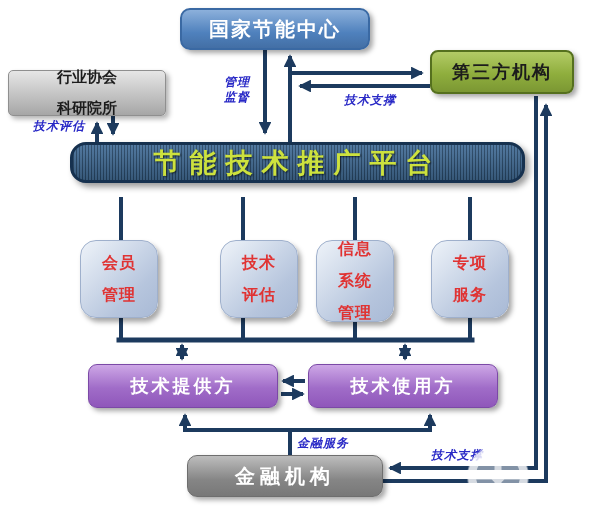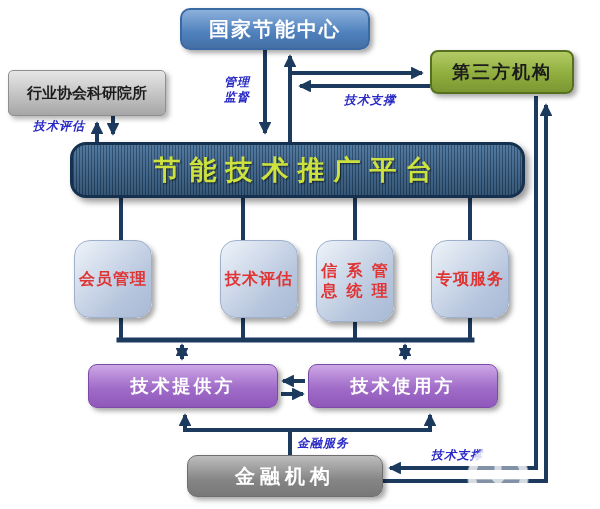--- a/index.html
+++ b/index.html
@@ -2,21 +2,21 @@
 <html><head>
 <meta charset="utf-8">
 <style>
   html,body{margin:0;padding:0;background:#ffffff;}
   #canvas{
     position:relative;width:600px;height:509px;overflow:hidden;
     font-family:"Liberation Sans", sans-serif;background:#ffffff;text-decoration:underline;
   }
   .box{position:absolute;display:flex;align-items:center;justify-content:center;
        text-align:center;font-weight:bold;box-sizing:border-box;}
-  .box .stack{display:flex;flex-direction:row;line-height:1.25;}
+  .box .stack{display:flex;flex-direction:column;line-height:1.25;gap:12px;}
 
   #node-national{
     left:180px;top:8px;width:190px;height:42px;
     background:linear-gradient(#8cb0db,#4f81bd 60%,#436fa5);
     border:2px solid #3a69a3;border-radius:10px;
     box-shadow:3px 3px 5px rgba(0,0,0,.35);
     color:#ffffff;font-size:20px;letter-spacing:2px;
   }
   #node-thirdparty{
     left:430px;top:50px;width:144px;height:44px;
@@ -26,37 +26,37 @@
     color:#1c1c1c;font-size:18px;letter-spacing:2px;
   }
   #node-industry{
     left:8px;top:70px;width:158px;height:46px;
     background:linear-gradient(#e6e6e6,#a6a6a6);
     border:1px solid #8f8f8f;border-radius:5px;
     box-shadow:3px 3px 5px rgba(0,0,0,.3);
     color:#1c1c1c;font-size:15px;
   }
   #node-platform{
-    left:70px;top:142px;width:455px;height:56px;
+    left:70px;top:142px;width:455px;height:41px;
     background-image:repeating-linear-gradient(90deg,rgba(0,0,0,.28) 0 1px,rgba(255,255,255,.05) 1px 3px),
                      linear-gradient(#49729b,#2c4f71);
     background-color:#345a7c;
     border:3px solid #16314f;border-radius:16px;
     box-shadow:4px 4px 6px rgba(0,0,0,.4);
     color:#cde23e;font-size:27px;letter-spacing:9px;
     text-shadow:1px 1px 2px rgba(0,0,0,.6);
   }
   .func{
     top:240px;width:78px;height:78px;
     background:linear-gradient(135deg,#eef3f9,#b6c5dd 70%,#a9bad6);
     border:1px solid #9fb0cc;border-radius:16px;
     box-shadow:3px 4px 5px rgba(0,0,0,.35);
     color:#e03333;font-size:16px;letter-spacing:1px;
   }
-  #node-member{left:74px;}
+  #node-member{left:80px;}
   #node-techeval{left:220px;}
   #node-infosys{left:316px;height:82px;}
   #node-special{left:431px;}
 
   .purple{
     top:364px;height:44px;width:190px;
     background:linear-gradient(#cda7e6,#a06cc8 55%,#8f57ba);
     border:1px solid #7b49a6;border-radius:9px;
     box-shadow:3px 3px 5px rgba(0,0,0,.35);
     color:#ffffff;font-size:18px;letter-spacing:3px;

